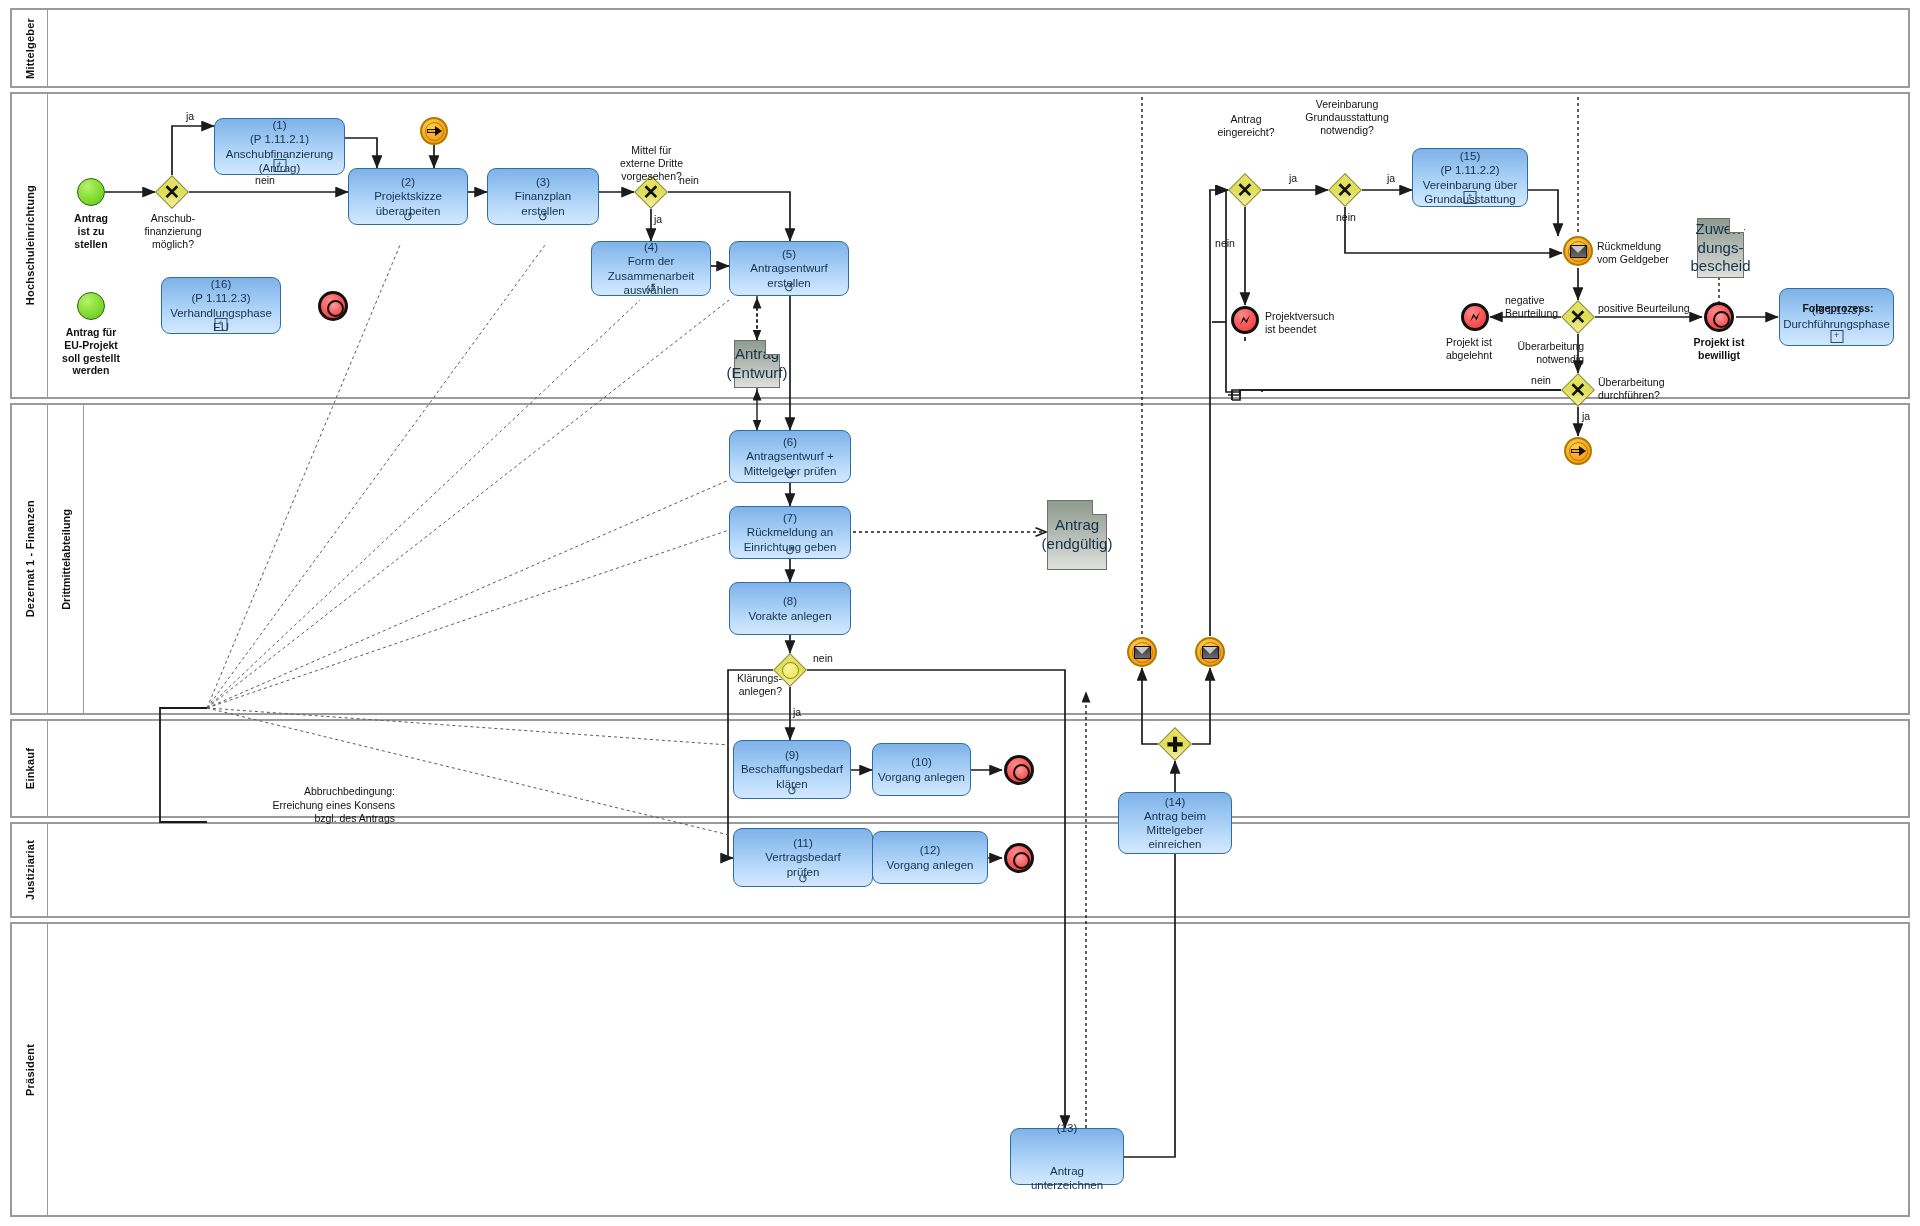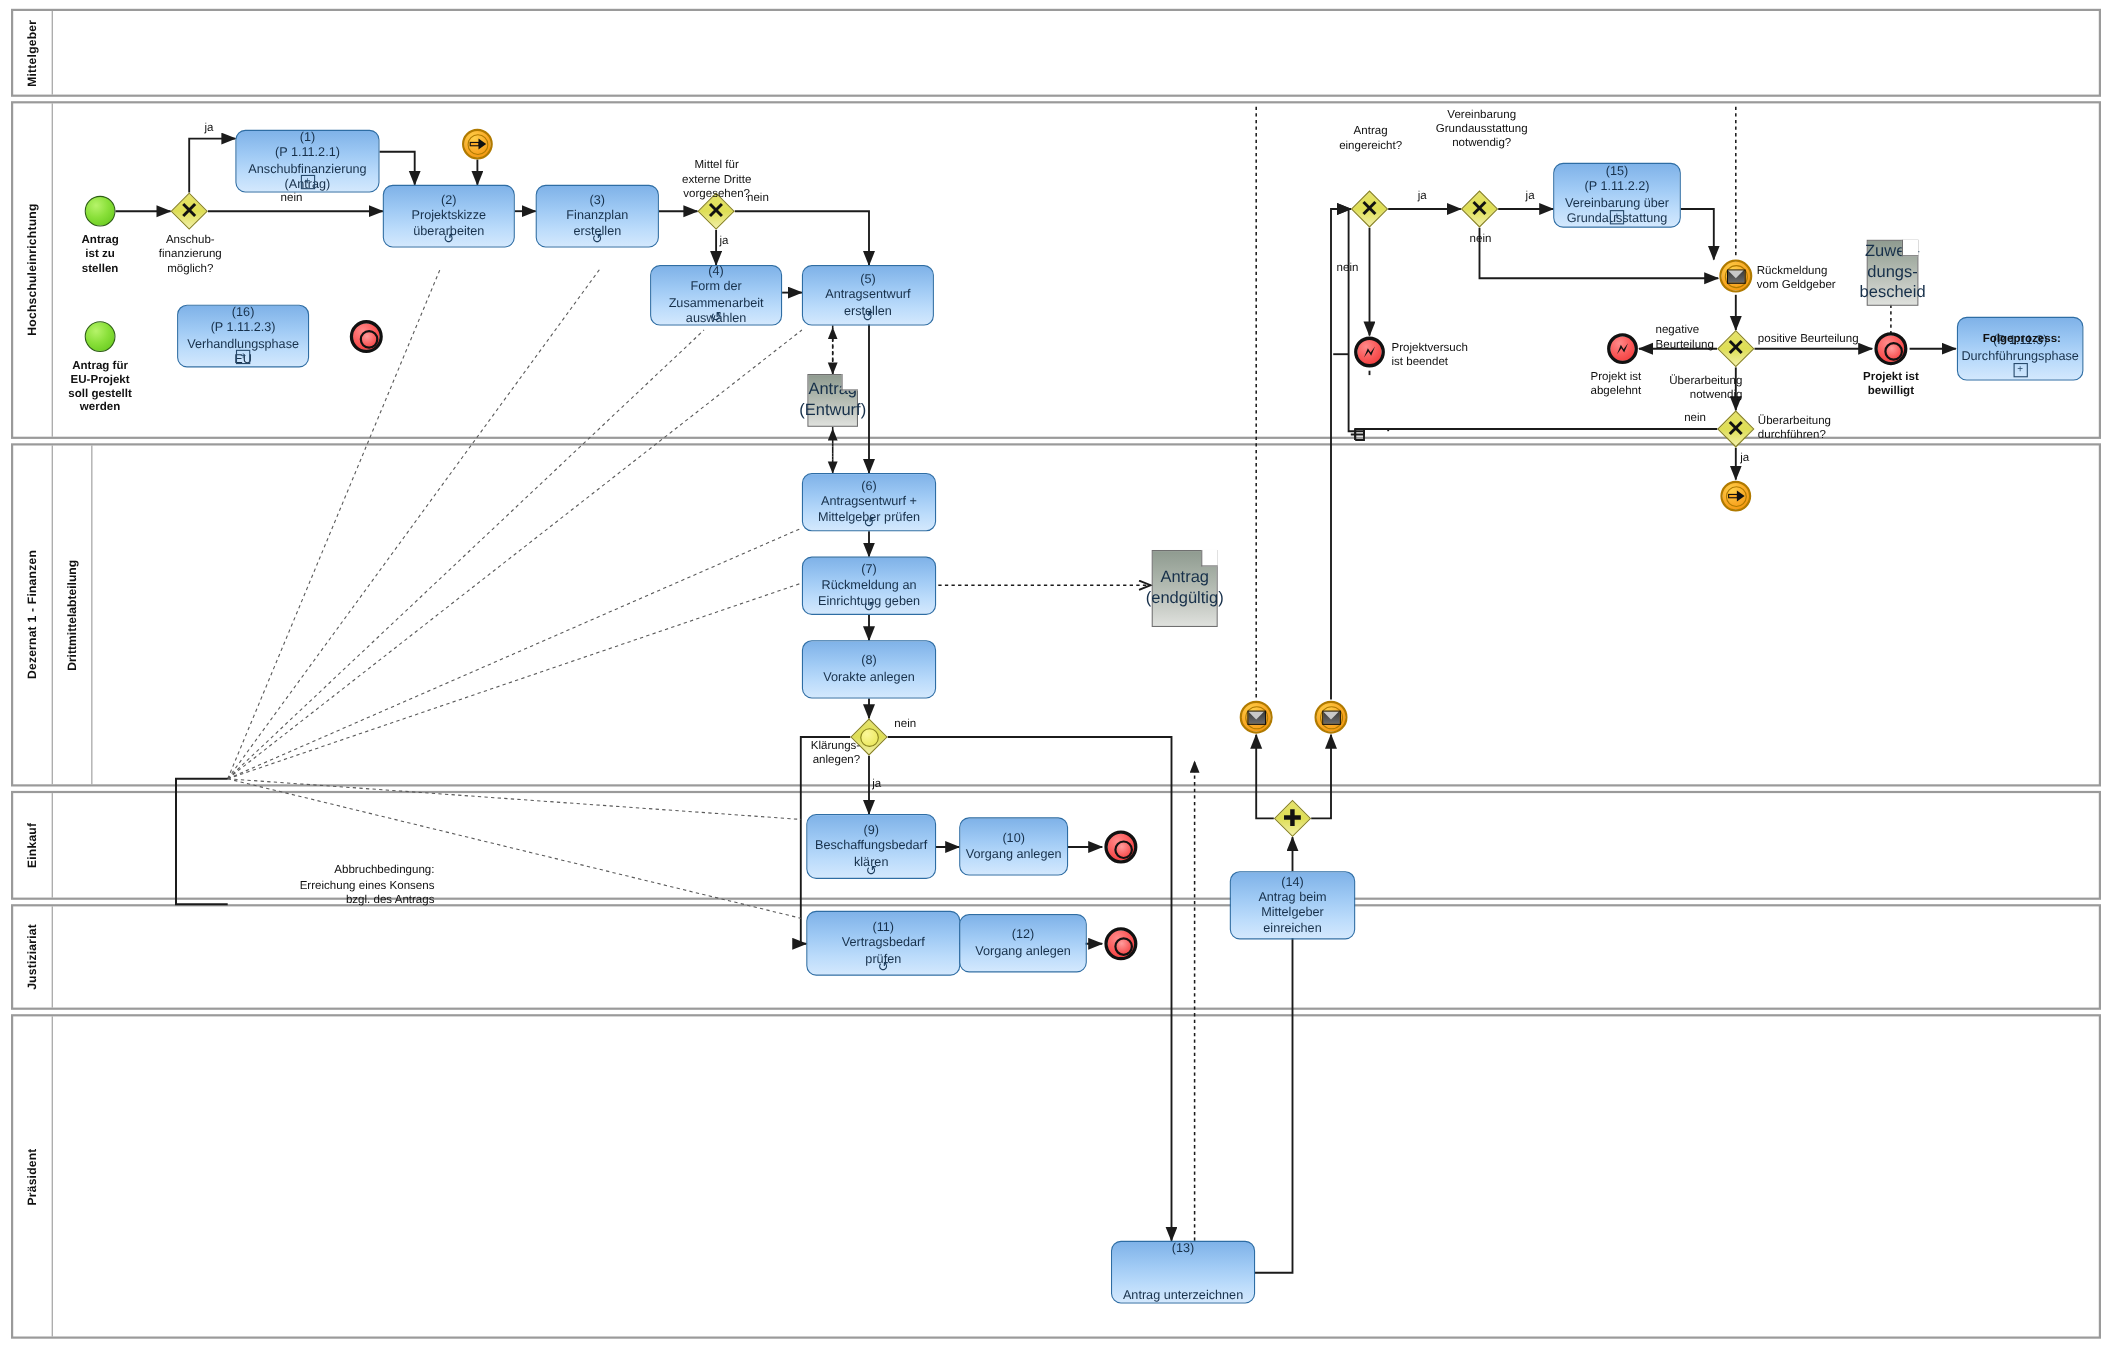--- a/index.html
+++ b/index.html
@@ -456,21 +456,21 @@
     <span class="ln">Vertragsbedarf</span>
     <span class="ln">prüfen</span>
     <span class="loop">↺</span>
   </div>
 
   <div class="task" style="left:872px;top:831px;width:116px;height:53px;text-align:center;">
     <span class="ln">(12)</span>
     <span class="ln">Vorgang anlegen</span>
   </div>
 
-  <div class="task" style="left:1010px;top:1128px;width:131px;height:57px;gap:28px;">
+  <div class="task" style="left:1010px;top:1128px;width:114px;height:57px;gap:28px;">
     <span class="ln">(13)</span>
     <span class="ln">Antrag unterzeichnen</span>
   </div>
 
   <div class="task" style="left:1118px;top:792px;width:114px;height:62px;">
     <span class="ln">(14)</span>
     <span class="ln">Antrag beim</span>
     <span class="ln">Mittelgeber</span>
     <span class="ln">einreichen</span>
   </div>

